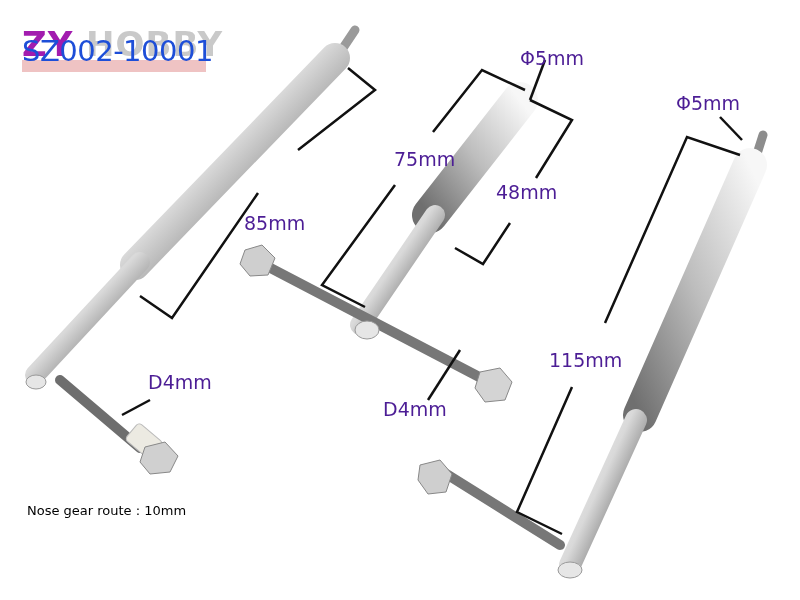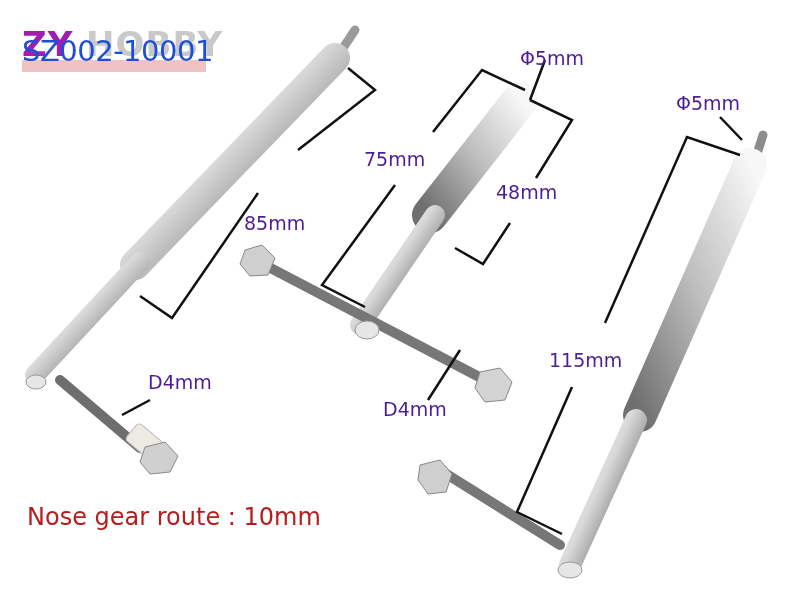--- a/index.html
+++ b/index.html
@@ -14,21 +14,21 @@
   .wm-text {
     position: absolute; left: 0; top: -2px; font-size: 34px; font-weight: bold;
     letter-spacing: 1px; color: #c9c9c9; white-space: nowrap;
   }
   .wm-text .zy { color: #a21caf; }
   .sku {
     position: absolute; left: 22px; top: 34px; font-size: 29px; color: #1d4ed8;
     letter-spacing: -0.5px; white-space: nowrap;
   }
   .lbl { position: absolute; font-size: 19px; color: #4c1d95; white-space: nowrap; }
-  .route { position: absolute; left: 27px; font-size: 24px; color: #b91c1c; white-space: nowrap; text-align: center; }
+  .route { position: absolute; left: 27px; font-size: 13px; color: #000000; white-space: nowrap; text-align: center; }
   svg.art { position: absolute; left: 0; top: 0; }
 </style>
 </head>
 <body>
 
 <div class="canvas">
 
   <div class="wm">
     <div class="wm-bar"></div>
     <div class="wm-text"><span class="zy">ZY</span><span> HOBBY</span></div>
@@ -90,20 +90,20 @@
       <polyline points="460,350 428,400"></polyline>
       <polyline points="720,117 742,140"></polyline>
       <polyline points="605,323 687,137 740,155"></polyline>
       <polyline points="572,387 517,512 562,534"></polyline>
     </g>
   </svg>
 
   <div class="lbl" style="left:244px; top:212px;">85mm</div>
   <div class="lbl" style="left:148px; top:371px;">D4mm</div>
   <div class="lbl" style="left:520px; top:47px;">Φ5mm</div>
-  <div class="lbl" style="left:364px; top:148px;text-align:center;">75mm</div>
+  <div class="lbl" style="left:394px; top:148px;text-align:center;">75mm</div>
   <div class="lbl" style="left:496px; top:181px;">48mm</div>
   <div class="lbl" style="left:383px; top:398px;">D4mm</div>
   <div class="lbl" style="left:676px; top:92px;">Φ5mm</div>
   <div class="lbl" style="left:549px; top:349px;">115mm</div>
 
   <div class="route" style="top:503px;">Nose gear route : 10mm</div>
 </div>
 
 </body></html>

